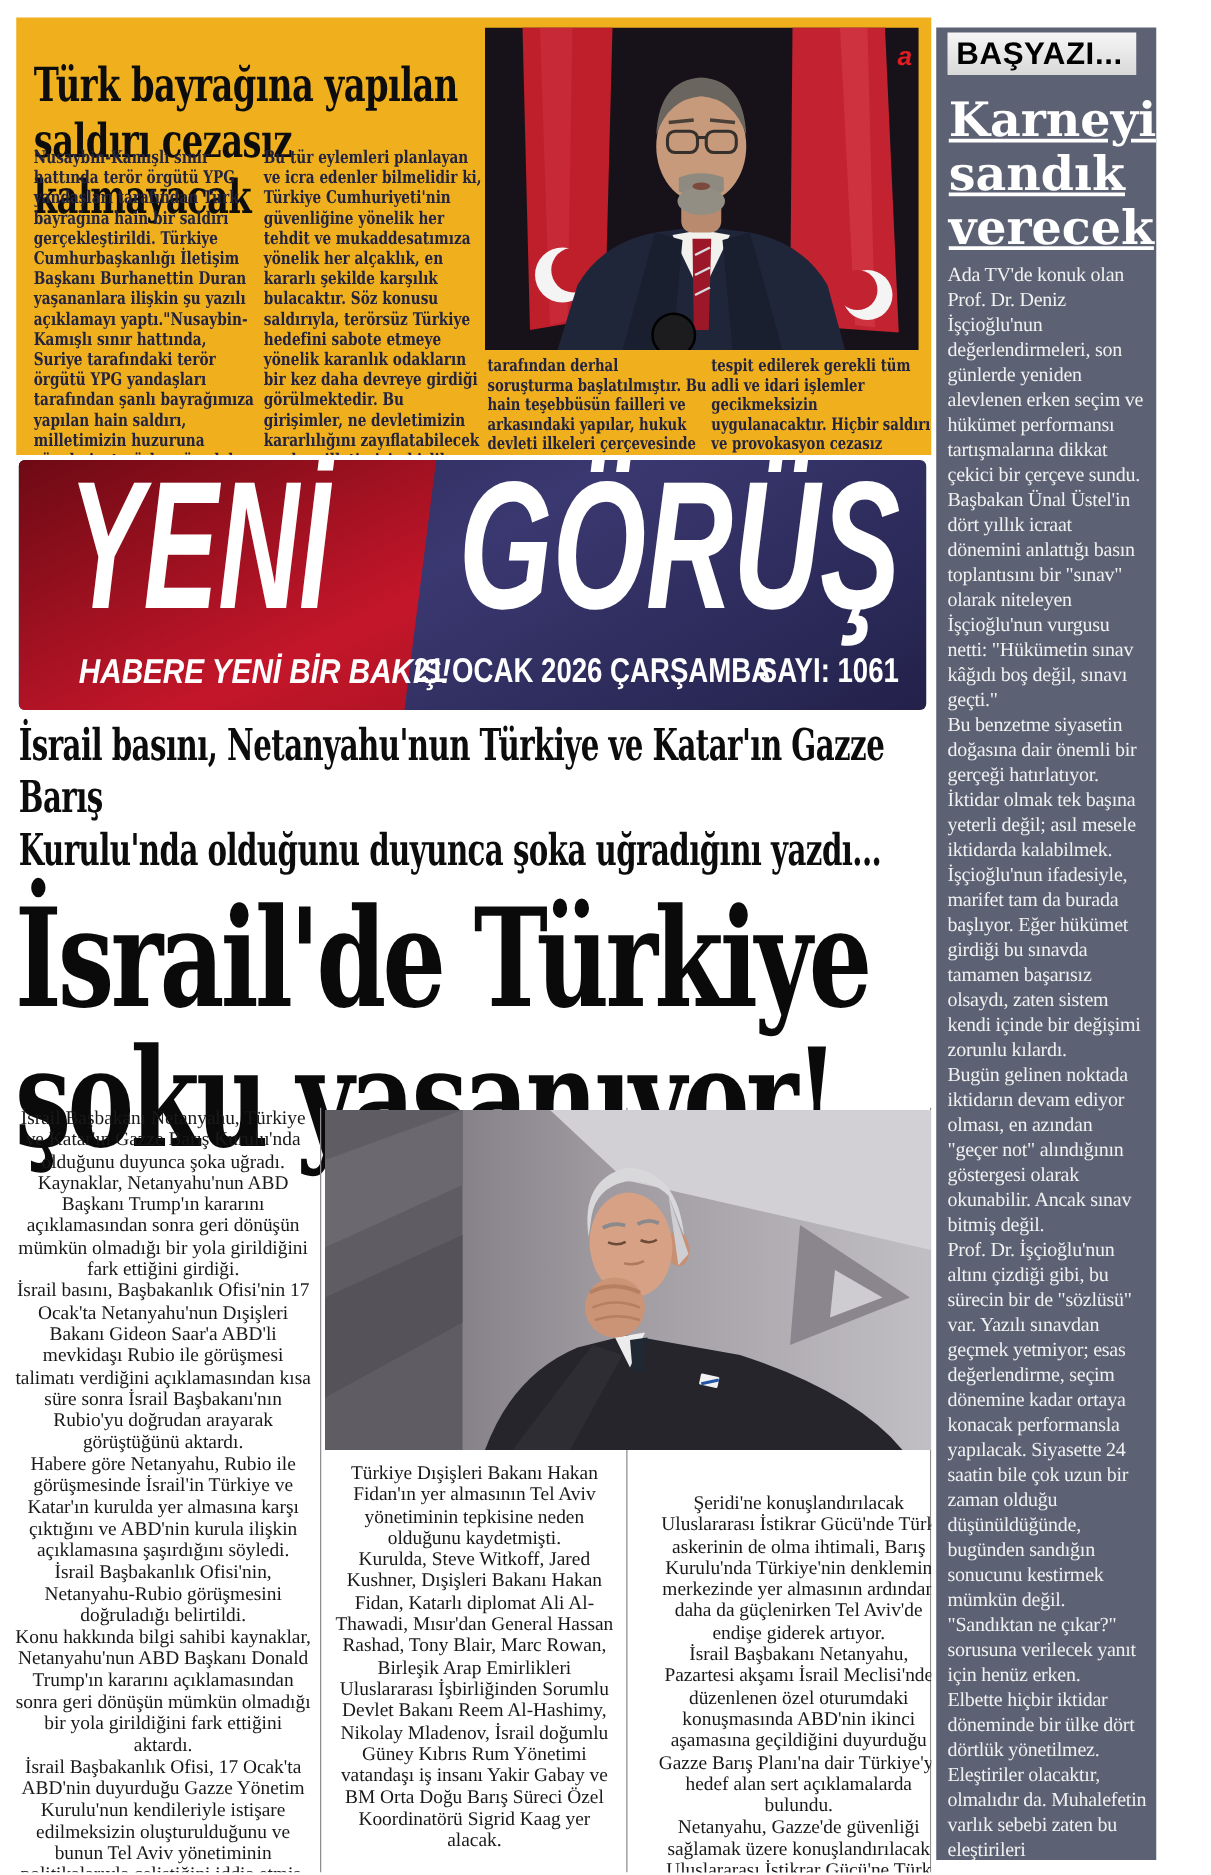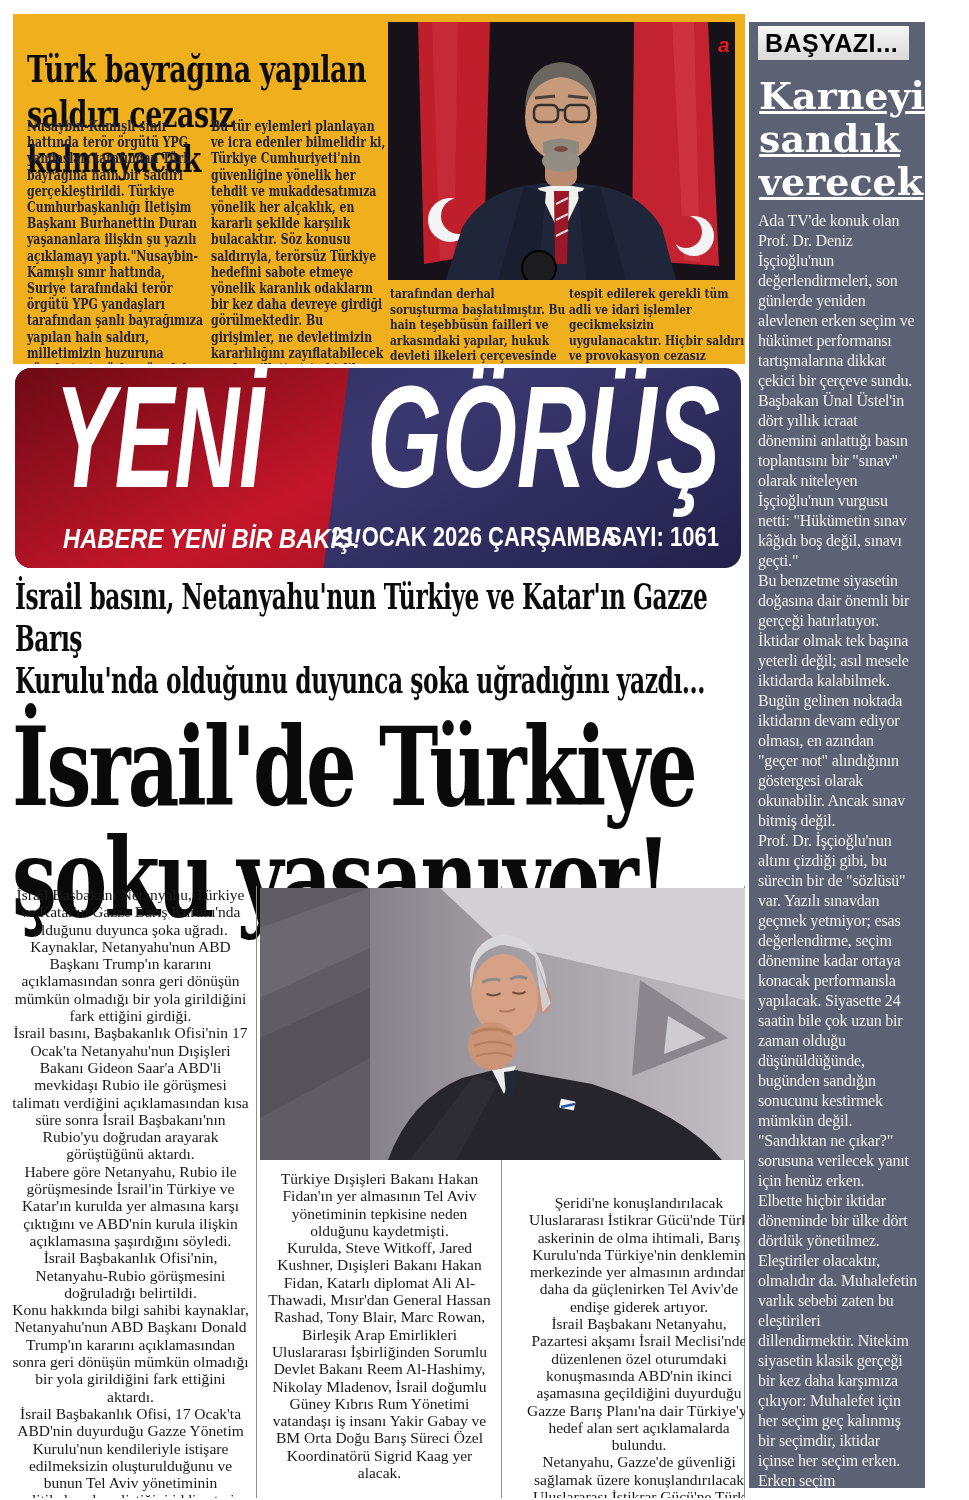--- a/index.html
+++ b/index.html
@@ -26,21 +26,21 @@
   }
   .ts-col1{left:14px;top:104px;height:246px;}
   .ts-col2{left:198px;top:104px;height:246px;}
   .ts-col3{left:377px;top:272px;height:78px;font-size:13.6px;line-height:15.6px;}
   .ts-col4{left:556px;top:272px;height:78px;font-size:13.6px;line-height:15.6px;}
   .ts-photo{position:absolute;left:375px;top:8px;width:347px;height:258px;}
   
   .masthead{
     position:absolute;left:15px;top:368px;width:726px;height:200px;
     background:linear-gradient(150deg,#262450 0%,#3a3870 45%,#23214a 100%);
-    border-radius:16px;overflow:hidden;
+    border-radius:5px;overflow:hidden;
   }
   .mast-red{
     position:absolute;inset:0;
     background:linear-gradient(155deg,#6d0a14 0%,#c4162a 48%,#8c0f1c 100%);
     clip-path:polygon(0 0,46% 0,42.5% 100%,0 100%);
   }
   .mast-name{
     position:absolute;color:#ffffff;
     font:italic 900 112px/112px "Liberation Sans",sans-serif;
     transform-origin:left bottom;white-space:nowrap;
@@ -241,18 +241,19 @@
       <p>Netanyahu, Gazze'de güvenliği sağlamak üzere konuşlandırılacak Uluslararası İstikrar Gücü'ne Türk ve Katar ordularının katılmasına izin vermeyeceklerini iddia ederek "Türk askerleri ve Katar askerleri kesinlikle Gazze Şeridi'nde olmayacak" diye konuştu.</p>
     </div>
 </div>
 
 <aside class="sidebar">
   <div class="sb-label">BAŞYAZI...</div>
   <h3 class="sb-title">Karneyi sandık verecek</h3>
   <div class="sb-text">
       <p>Ada TV'de konuk olan Prof. Dr. Deniz İşçioğlu'nun değerlendirmeleri, son günlerde yeniden alevlenen erken seçim ve hükümet performansı tartışmalarına dikkat çekici bir çerçeve sundu. Başbakan Ünal Üstel'in dört yıllık icraat dönemini anlattığı basın toplantısını bir "sınav" olarak niteleyen İşçioğlu'nun vurgusu netti: "Hükümetin sınav kâğıdı boş değil, sınavı geçti."</p>
       <p>Bu benzetme siyasetin doğasına dair önemli bir gerçeği hatırlatıyor. İktidar olmak tek başına yeterli değil; asıl mesele iktidarda kalabilmek.</p>
+      <p>İşçioğlu'nun ifadesiyle, marifet tam da burada başlıyor. Eğer hükümet girdiği bu sınavda tamamen başarısız olsaydı, zaten sistem kendi içinde bir değişimi zorunlu kılardı.</p>
       <p>Bugün gelinen noktada iktidarın devam ediyor olması, en azından "geçer not" alındığının göstergesi olarak okunabilir. Ancak sınav bitmiş değil.</p>
       <p>Prof. Dr. İşçioğlu'nun altını çizdiği gibi, bu sürecin bir de "sözlüsü" var. Yazılı sınavdan geçmek yetmiyor; esas değerlendirme, seçim dönemine kadar ortaya konacak performansla yapılacak. Siyasette 24 saatin bile çok uzun bir zaman olduğu düşünüldüğünde, bugünden sandığın sonucunu kestirmek mümkün değil. "Sandıktan ne çıkar?" sorusuna verilecek yanıt için henüz erken.</p>
       <p>Elbette hiçbir iktidar döneminde bir ülke dört dörtlük yönetilmez. Eleştiriler olacaktır, olmalıdır da. Muhalefetin varlık sebebi zaten bu eleştirileri dillendirmektir. Nitekim siyasetin klasik gerçeği bir kez daha karşımıza çıkıyor: Muhalefet için her seçim geç kalınmış bir seçimdir, iktidar içinse her seçim erken.</p>
       <p>Erken seçim tartışmalarının yükseldiği bu dönemde unutulmaması gereken temel nokta şudur: Hükümetin asıl karnesini ne televizyon ekranları ne de basın toplantıları verecek.</p>
     </div>
 </aside>
 
 </body></html>

